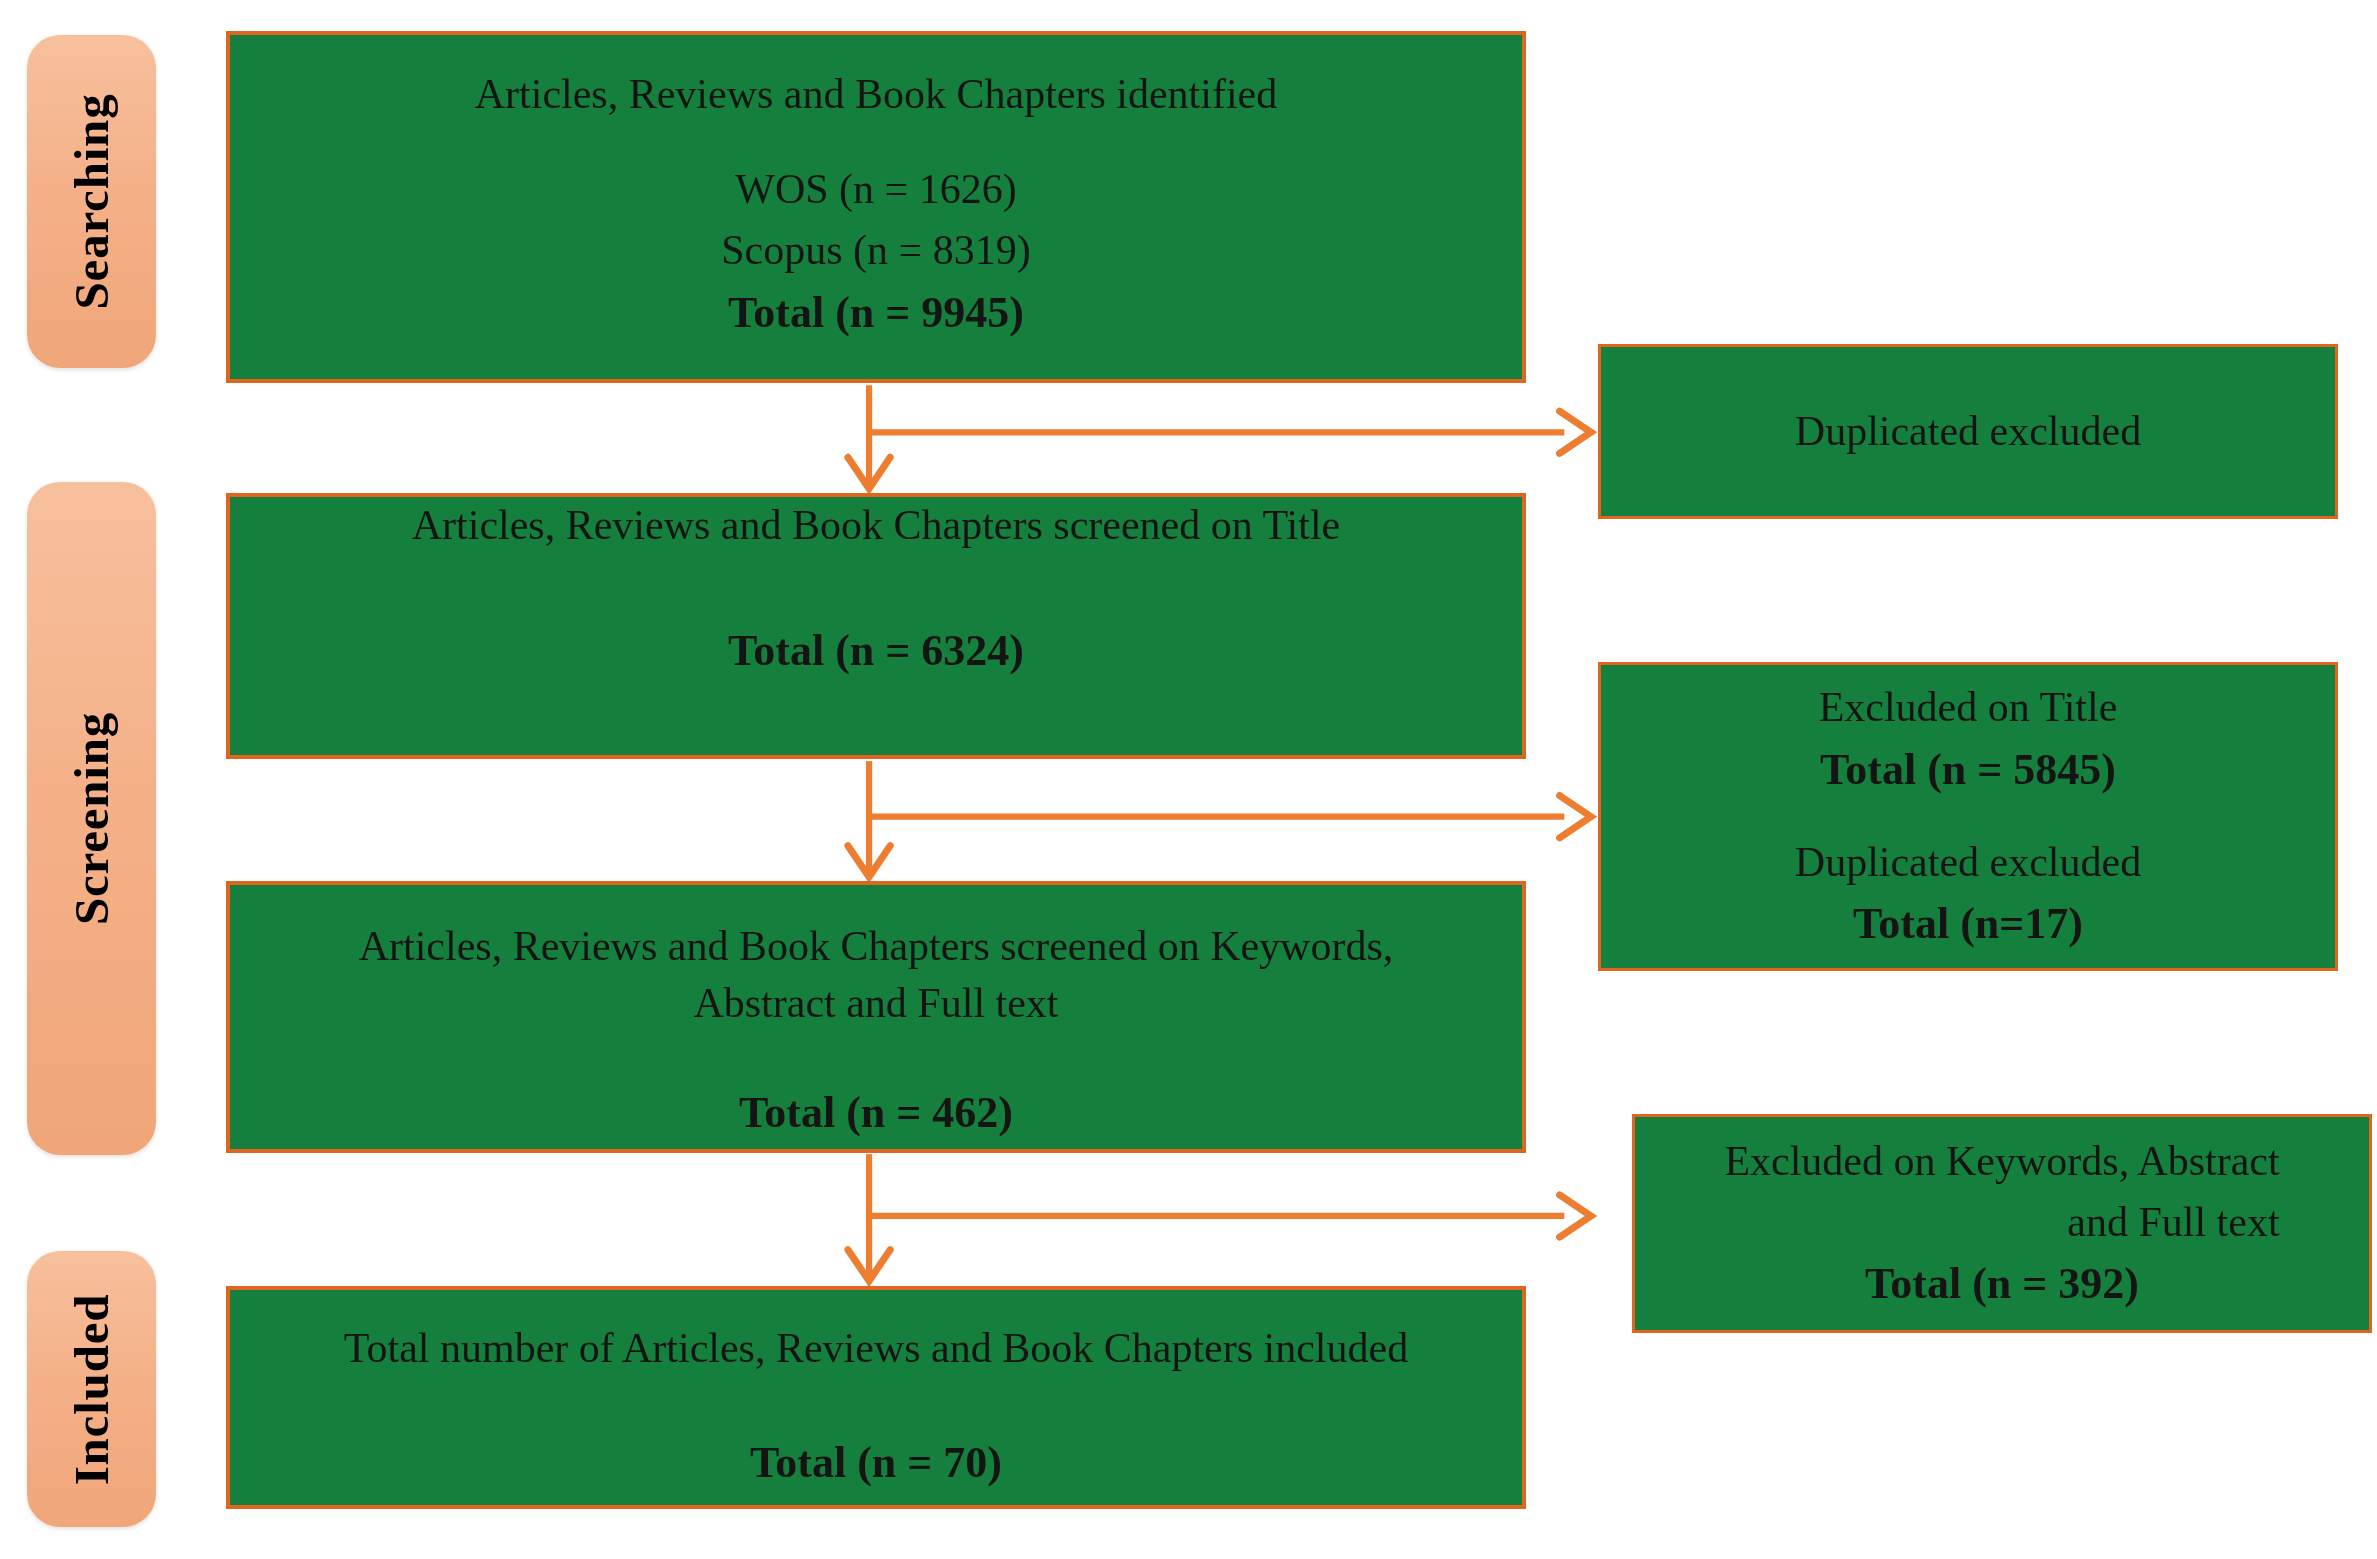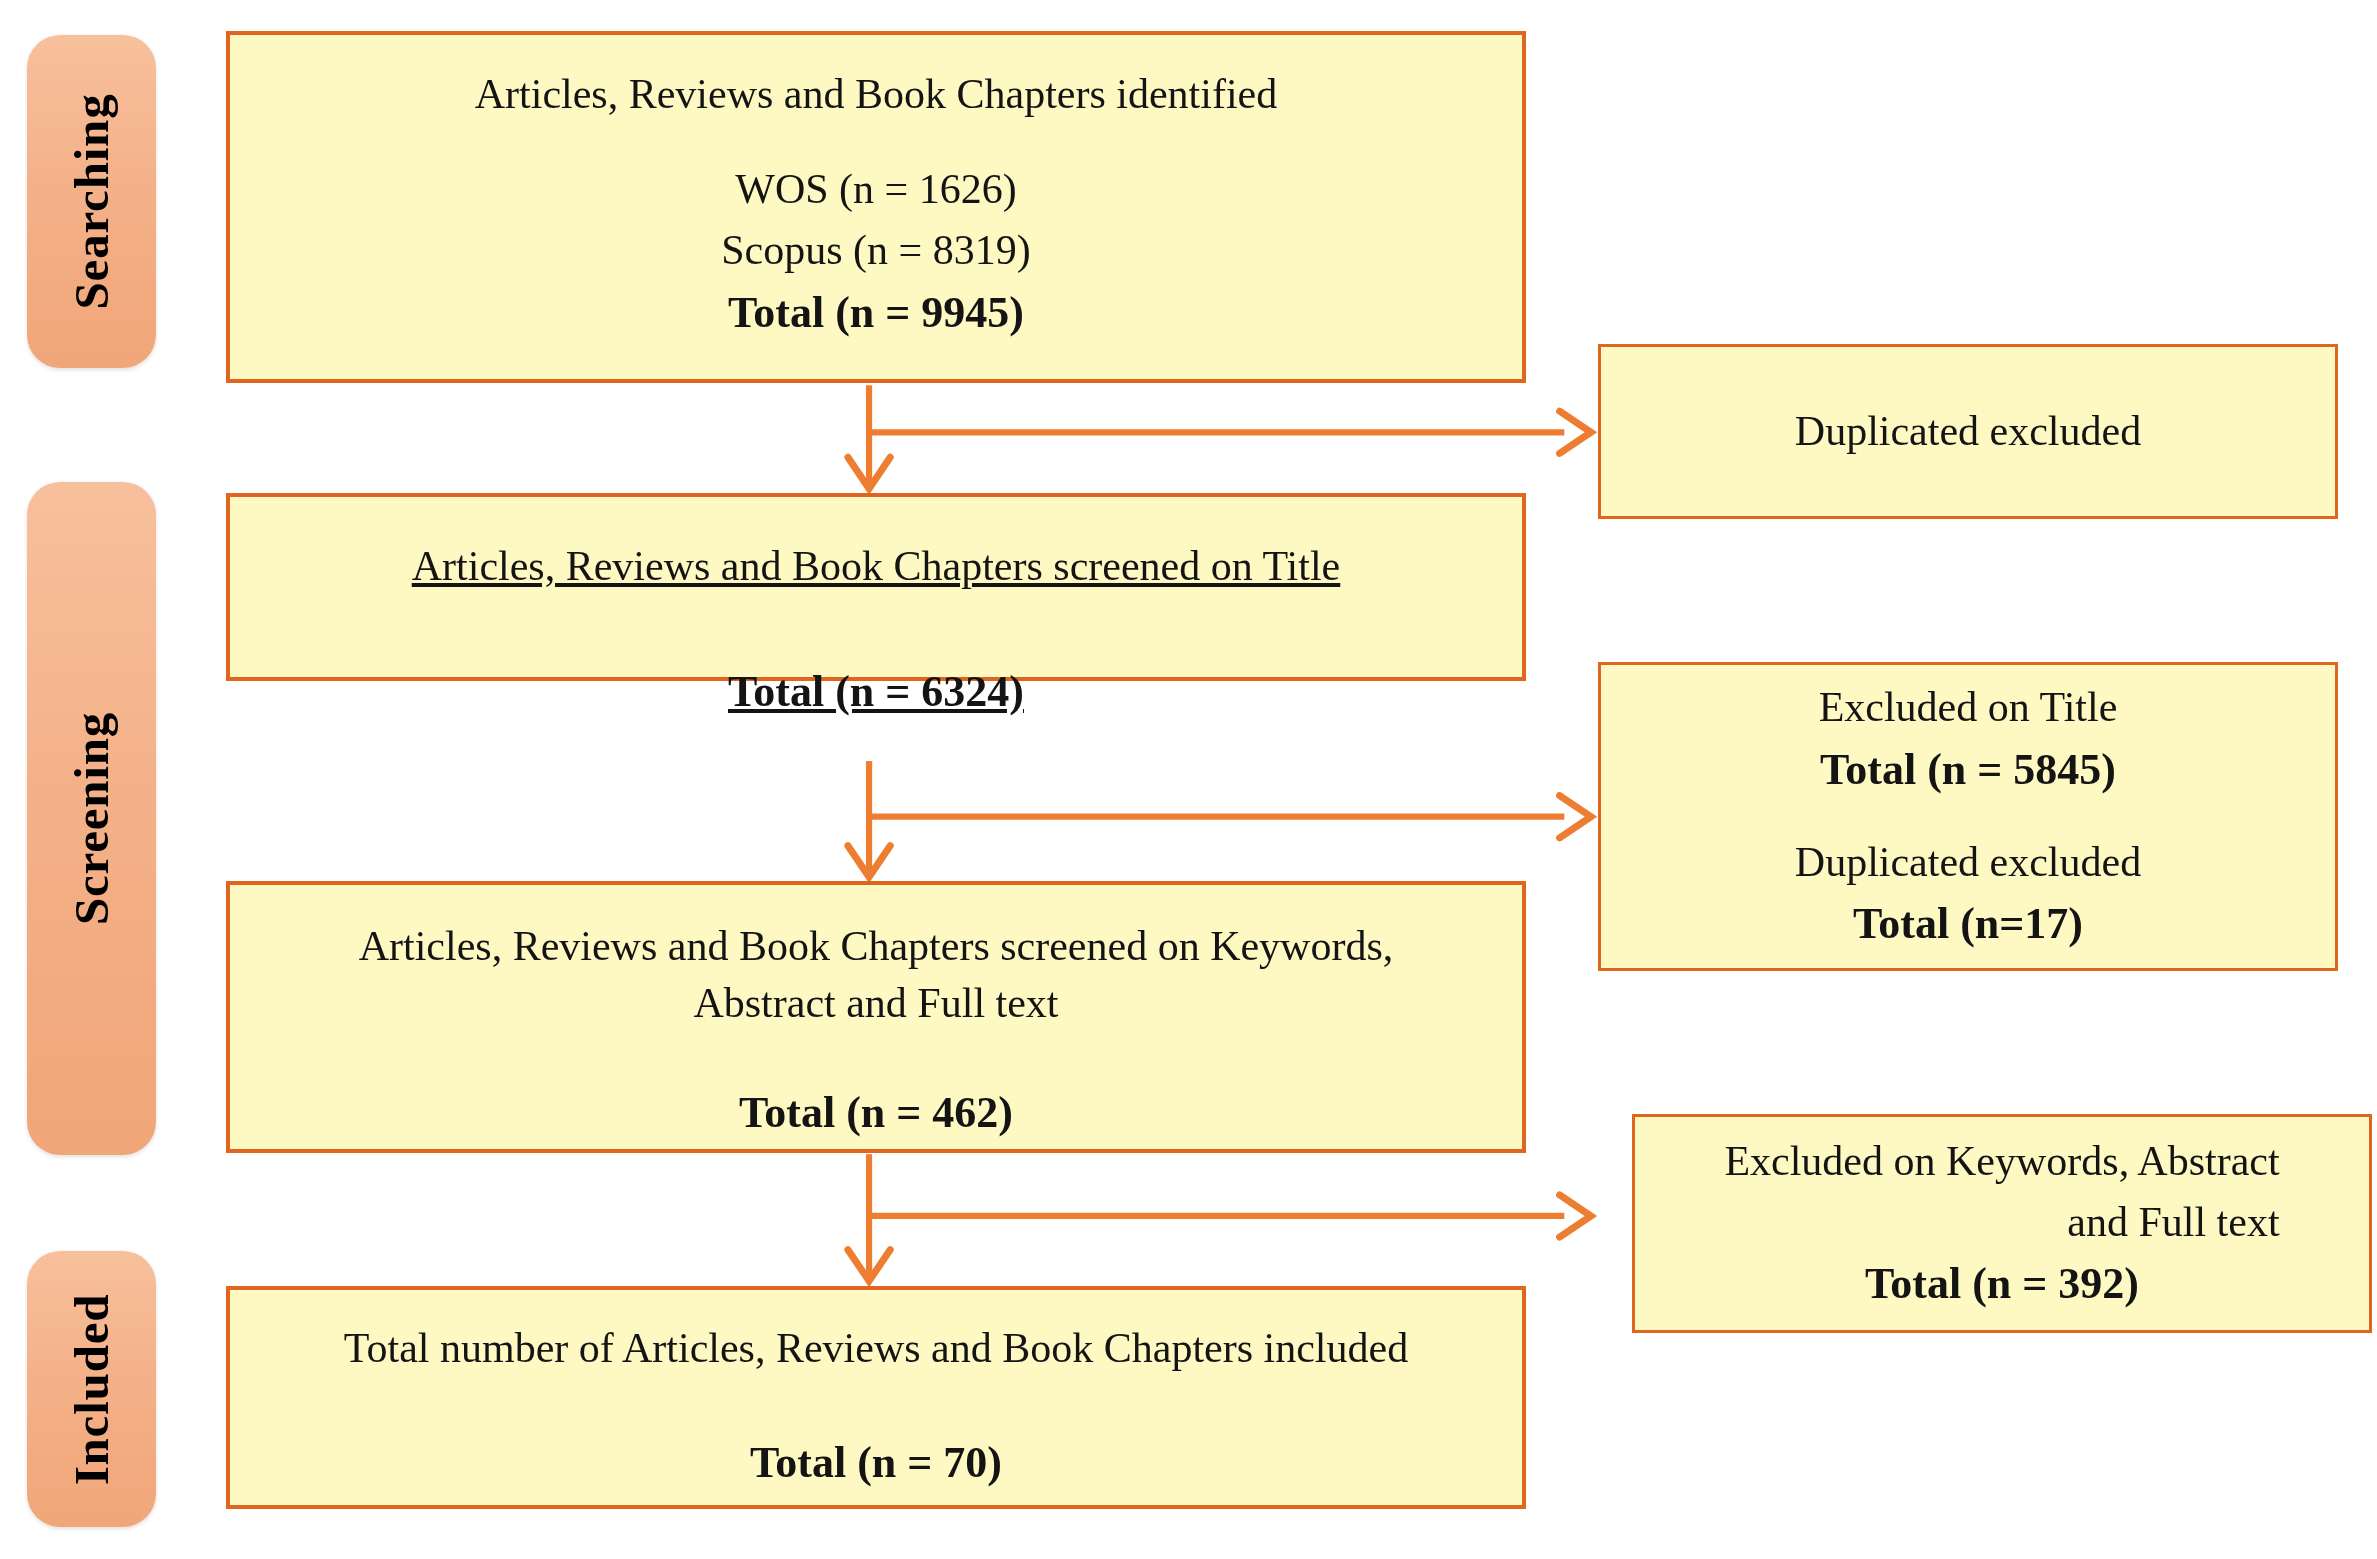--- a/index.html
+++ b/index.html
@@ -41,36 +41,36 @@
     letter-spacing:0.8px;
     color:#000;
   }
   .stage.searching{top:35px;height:333px;}
   .stage.screening{top:482px;height:673px;}
   .stage.included{top:1251px;height:276px;}
 
   
   .fbox{
     position:absolute;
-    background:#fef9c3;
+    background:#15803d;
     border:4.7px solid var(--box-border);
     display:flex;flex-direction:column;align-items:center;
     text-align:center;
     z-index:2;
     line-height:1.35;
   }
   .fbox .title{font-size:42px;white-space:pre-line;}
   .fbox .total{font-size:44px;font-weight:bold;}
   .fbox .entry{font-size:42px;}
 
   
   .main-box{left:226px;width:1300px;padding:0 12.5px;}
   .box-identified{top:31px;height:352px;padding-top:31px;padding-bottom:34px;}
   .box-identified .sources{margin-top:auto;line-height:1.45;}
-  .box-screened-title{top:493px;height:188px;padding-top:41px;text-decoration:underline;}
+  .box-screened-title{top:493px;height:266px;}
   .box-screened-title .total{margin-top:67px;}
   .box-screened-keywords{top:881px;height:272px;padding-top:33px;}
   .box-screened-keywords .total{margin-top:52px;}
   .box-included{top:1286px;height:223px;padding-top:30px;}
   .box-included .total{margin-top:56px;}
 
   
   .side-box{left:1598px;width:740px;border-width:3.9px;padding:0 12.5px;justify-content:center;line-height:1.45;text-align:right;}
   .box-duplicates{top:344px;height:175px;}
   .box-excluded-title{top:662px;height:309px;}

